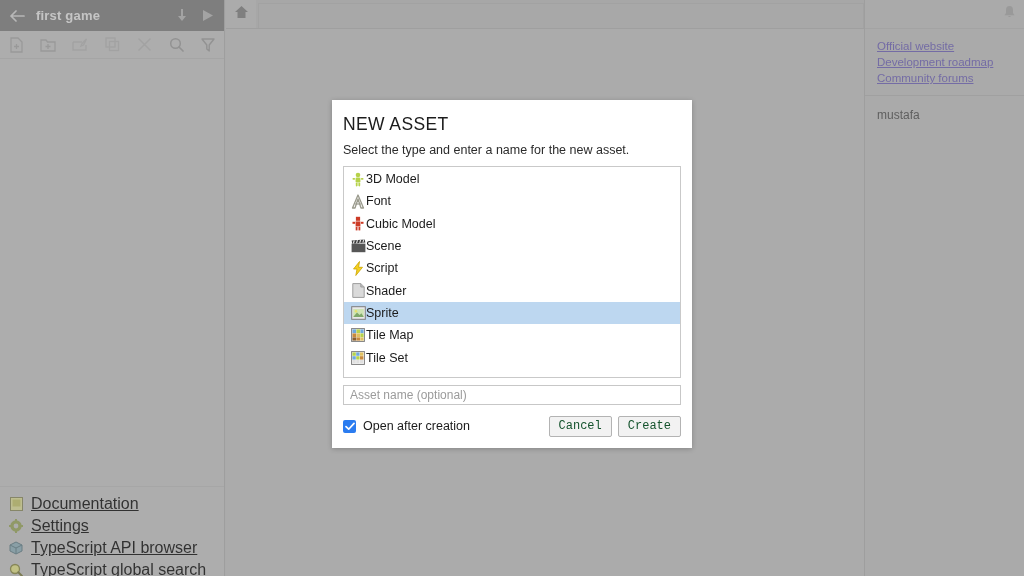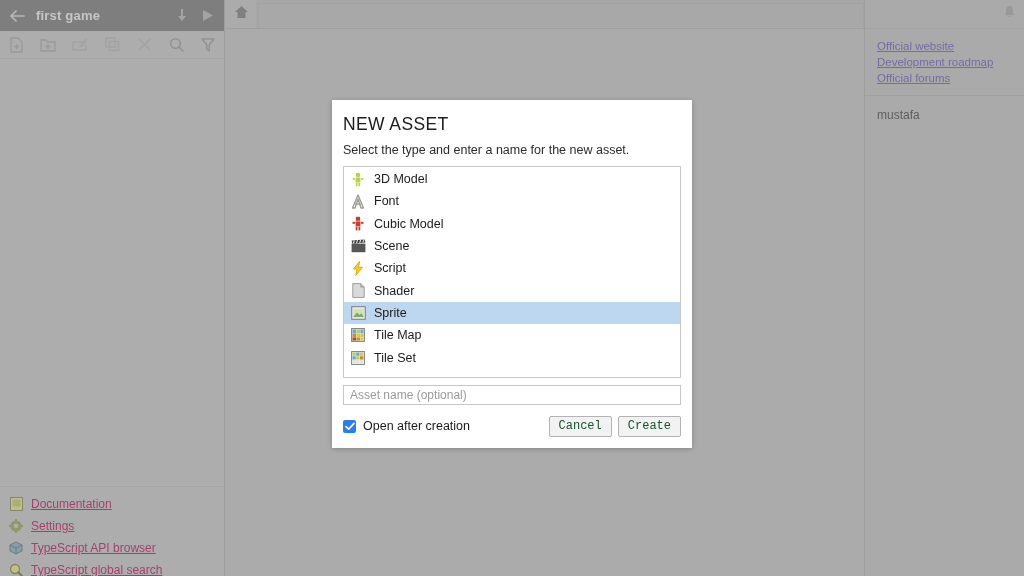--- a/index.html
+++ b/index.html
@@ -78,22 +78,22 @@
     padding: 6px 0 0 6px;
   }
   .llink {
     display: flex; align-items: center;
     height: 22px;
     gap: 7px;
     padding-left: 2px;
   }
   .llink-icon { width: 16px; height: 16px; display:flex; align-items:center; justify-content:center; }
   .llink-text {
-    font-size: 12px;
-    color: #be185d;
+    font-size: 16px;
+    color: #000000;
     text-decoration: underline;
   }
 
   
   #center {
     position: absolute;
     left: 226px; top: 0; right: 160px; bottom: 0;
     background: #c6c6c6;
   }
   #tabstrip {
@@ -201,21 +201,20 @@
     flex: 1;
     border: 1px solid #c9c9c9;
     background: #fff;
     overflow: hidden;
     padding-top: 1px;
   }
   .asset-row {
     display: flex; align-items: center;
     height: 22.3px;
     padding-left: 6px;
-    gap: 8px;
     font-size: 12.5px;
     color: #1b1b1b;
   }
   .asset-row.selected { background: #bdd7f0; }
   .asset-icon {
     width: 16px; height: 16px;
     display: flex; align-items: center; justify-content: center;
     flex: 0 0 16px;
   }
   #asset-name-input {
@@ -396,21 +395,21 @@
       <span>
         <svg width="13" height="14" viewBox="0 0 13 14">
           <path d="M6.5 1 C4.2 1 3 2.6 3 5 v3 L1.5 10.3 h10 L10 8 V5 C10 2.6 8.8 1 6.5 1 z" fill="#a9a9a9"></path>
           <path d="M5 11 a1.6 1.6 0 0 0 3 0" fill="#a9a9a9"></path>
         </svg>
       </span>
     </div>
     <div id="right-links">
       <span class="rlink">Official website</span>
       <span class="rlink">Development roadmap</span>
-      <span class="rlink">Official forums</span>
+      <span class="rlink">Community forums</span>
     </div>
     <div id="right-user">mustafa</div>
   </div>
 
   <div id="dim"></div>
 
   <div id="dialog">
     <div id="dlg-title">NEW ASSET</div>
     <div id="dlg-subtitle">Select the type and enter a name for the new asset.</div>
 

